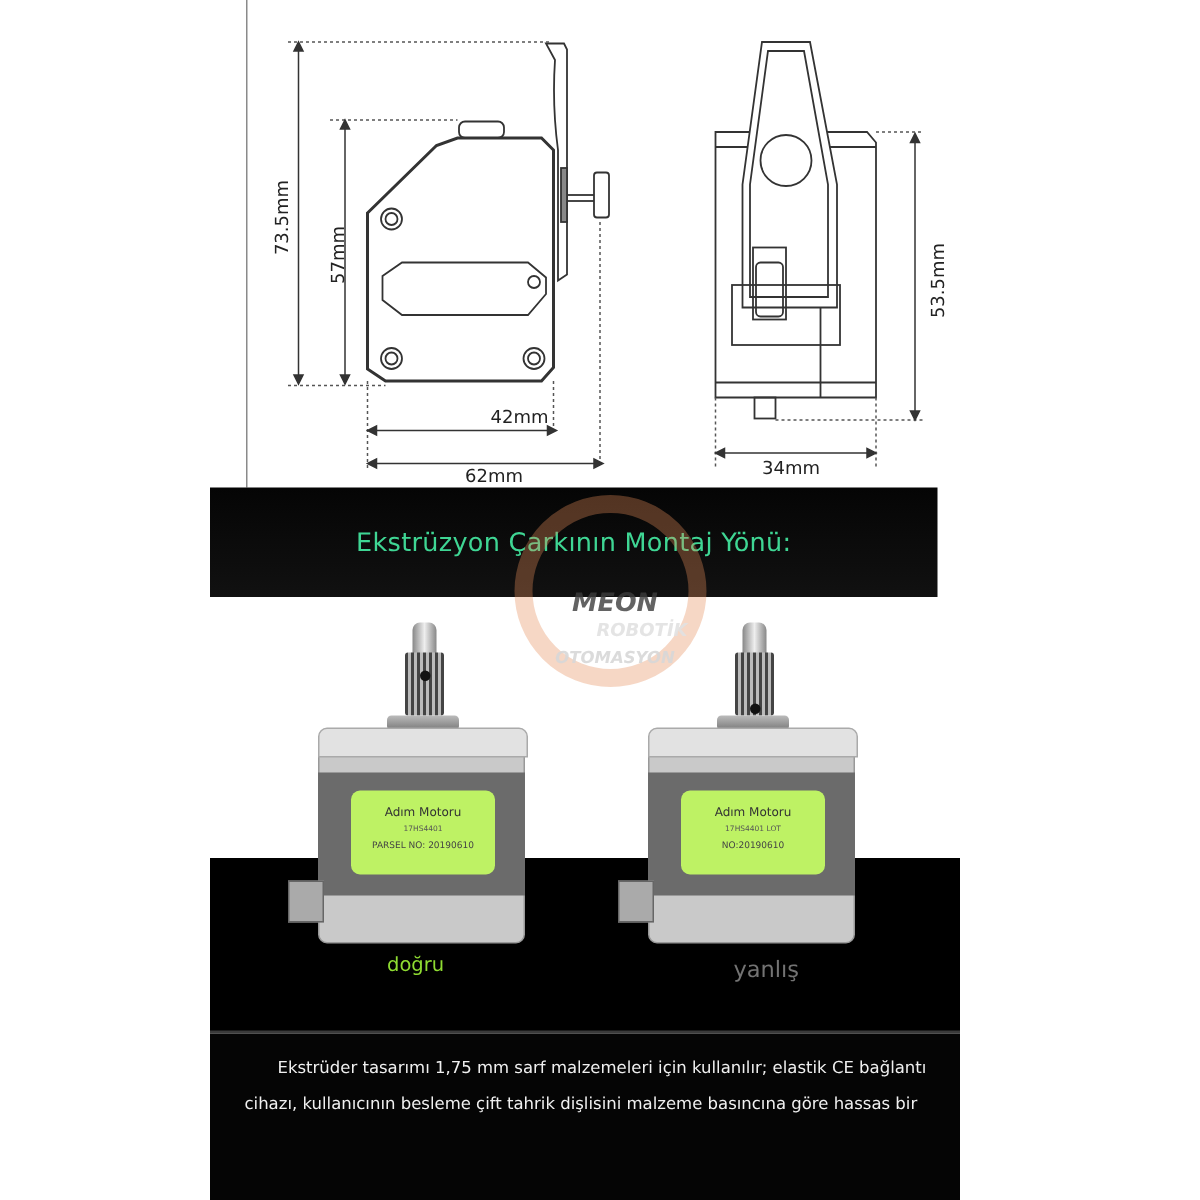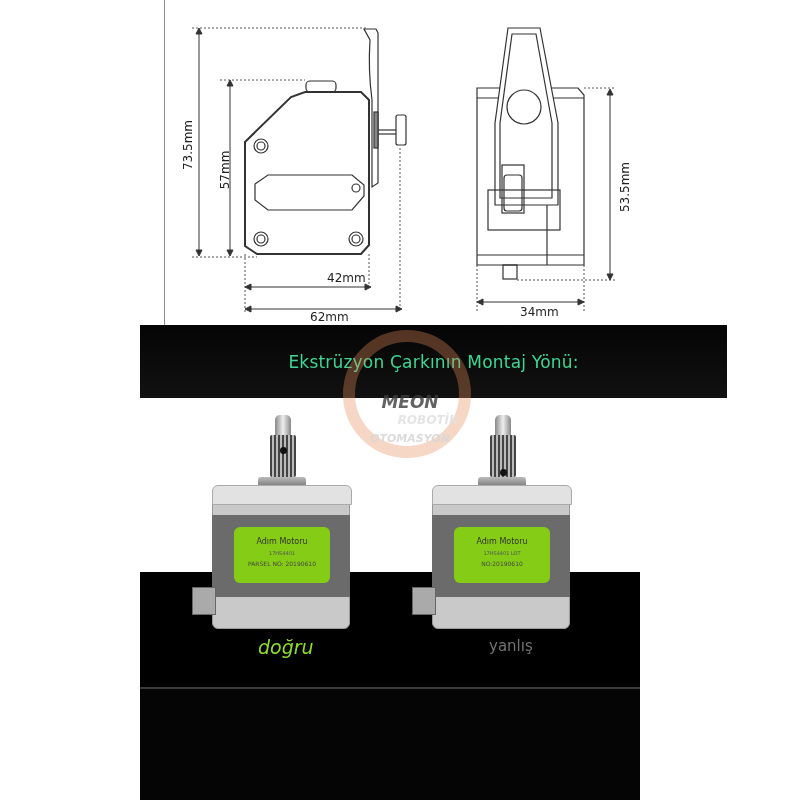--- a/index.html
+++ b/index.html
@@ -2,38 +2,38 @@
 <html><head>
 <meta charset="utf-8">
 <style>
   html, body { margin: 0; padding: 0; }
   body { width: 800px; height: 800px; background: #ffffff; position: relative; overflow: hidden; font-family: "DejaVu Sans", sans-serif; }
   .abs { position: absolute; }
   .vline { position: absolute; background: #8a8a8a; }
   .dim-label { position: absolute; font-family: "DejaVu Sans", sans-serif; font-size: 12px; color: #222; white-space: nowrap; }
   .dim-label.vert { transform-origin: center center; transform: rotate(-90deg); }
   .panel-black { position: absolute; background: #000; }
-  .title-band { left: 140px; top: 325px; width: 587px; height: 73px; background: linear-gradient(#050505, #111); display: flex; align-items: center; justify-content: center; }
+  .title-band { left: 140px; top: 325px; width: 485px; height: 73px; background: linear-gradient(#050505, #111); display: flex; align-items: center; justify-content: center; }
   .title-band span { color: #3fd694; font-size: 17px; font-family: "DejaVu Sans", sans-serif; letter-spacing: 0.2px; }
   .motor-area { left: 140px; top: 398px; width: 500px; height: 290px; background: #fff; }
   .black-bottom { left: 140px; top: 572px; width: 500px; height: 116px; background: #000; }
   .sep { left: 140px; top: 687px; width: 500px; height: 2px; background: #3a3a3a; }
   .desc-panel { left: 140px; top: 689px; width: 500px; height: 111px; background: #050505; }
   .desc-line { position: absolute; color: #f0f0f0; font-size: 11px; white-space: nowrap; font-family: "DejaVu Sans", sans-serif; }
-  .label-good { position: absolute; color: #8fdc32; font-size: 19px; font-family: "DejaVu Sans", sans-serif; font-style: italic; }
+  .label-good { position: absolute; color: #8fdc32; font-size: 13px; font-family: "DejaVu Sans", sans-serif; }
   .label-bad { position: absolute; color: #737373; font-size: 15px; font-family: "DejaVu Sans", sans-serif; }
   .motor { position: absolute; width: 150px; }
   .motor .body { position: absolute; left: 12px; top: 82px; width: 136px; height: 140px; background: #c9c9c9; border-radius: 6px; border: 1px solid #999; }
   .motor .band { position: absolute; left: 12px; top: 110px; width: 138px; height: 82px; background: #6b6b6b; }
   .motor .topface { position: absolute; left: 12px; top: 80px; width: 138px; height: 18px; background: #e2e2e2; border: 1px solid #aaa; border-radius: 6px 6px 0 0; }
   .motor .flange { position: absolute; left: 58px; top: 72px; width: 48px; height: 10px; background: linear-gradient(#bbb,#777); border-radius: 3px; }
   .motor .gear { position: absolute; left: 70px; width: 26px; height: 42px; background: repeating-linear-gradient(90deg, #444 0 2px, #bbb 2px 4px); border-radius: 2px; }
   .motor .shaft { position: absolute; left: 75px; top: 10px; width: 16px; height: 30px; background: linear-gradient(90deg,#888,#eee,#888); border-radius: 5px 5px 0 0; }
   .motor .setscrew { position: absolute; left: 80px; width: 7px; height: 7px; background: #111; border-radius: 50%; }
-  .motor .label { position: absolute; left: 34px; top: 122px; width: 96px; height: 56px; background: #84cc16; border-radius: 6px; text-align: center; }
+  .motor .label { position: absolute; left: 34px; top: 122px; width: 96px; height: 56px; background: #bef264; border-radius: 6px; text-align: center; }
   .motor .label .t1 { font-size: 8px; color: #333; margin-top: 10px; }
   .motor .label .t2 { font-size: 5px; color: #555; margin-top: 4px; }
   .motor .label .t3 { font-size: 6px; color: #444; margin-top: 4px; }
   .motor .conn { position: absolute; left: -8px; top: 182px; width: 22px; height: 26px; background: #aaa; border: 1px solid #666; }
   .watermark { position: absolute; left: 343px; top: 330px; width: 128px; height: 128px; border-radius: 50%; border: 12px solid rgba(230,140,90,0.35); box-sizing: border-box; }
   .wm-text { position: absolute; font-weight: bold; font-style: italic; font-family: "DejaVu Sans", sans-serif; text-align: center; margin-top: 20px; }
 </style>
 </head>
 <body>
 
@@ -114,21 +114,21 @@
   <g stroke="#333" stroke-width="1" fill="#333">
     <line x1="150" y1="91" x2="150" y2="278"></line>
     <polygon points="147,95 153,95 150,89"></polygon>
       <polygon points="147,274 153,274 150,280"></polygon>
     <line x1="19" y1="302" x2="122" y2="302"></line>
     <polygon points="23,299 23,305 17,302"></polygon>
       <polygon points="118,299 118,305 124,302"></polygon>
   </g>
 </svg>
 <div class="dim-label vert" style="left:600px; top:180px;">53.5mm</div>
-<div class="dim-label" style="left:508px; top:305px;margin-left:12px;">34mm</div>
+<div class="dim-label" style="left:508px; top:305px;">34mm</div>
 
 <div class="panel-black title-band">
   <span>Ekstrüzyon Çarkının Montaj Yönü:</span>
 </div>
 
 <div class="abs motor-area"></div>
 <div class="abs black-bottom"></div>
 
 <div class="watermark"></div>
 <div class="wm-text" style="left:365px; top:372px; width:90px; font-size:17px; color:rgba(60,60,60,0.8);">MEON</div>
@@ -166,13 +166,15 @@
     <div class="t3">NO:20190610</div>
   </div>
 </div>
 
 <div class="label-good" style="left:258px; top:636px;">doğru</div>
 <div class="label-bad" style="left:489px; top:637px;">yanlış</div>
 
 <div class="abs sep"></div>
 
 <div class="abs desc-panel">
+  <div class="desc-line" style="left:45px; top:16px;">Ekstrüder tasarımı 1,75 mm sarf malzemeleri için kullanılır; elastik CE bağlantı</div>
+  <div class="desc-line" style="left:23px; top:40px;">cihazı, kullanıcının besleme çift tahrik dişlisini malzeme basıncına göre hassas bir</div>
 </div>
 
 </body></html>

